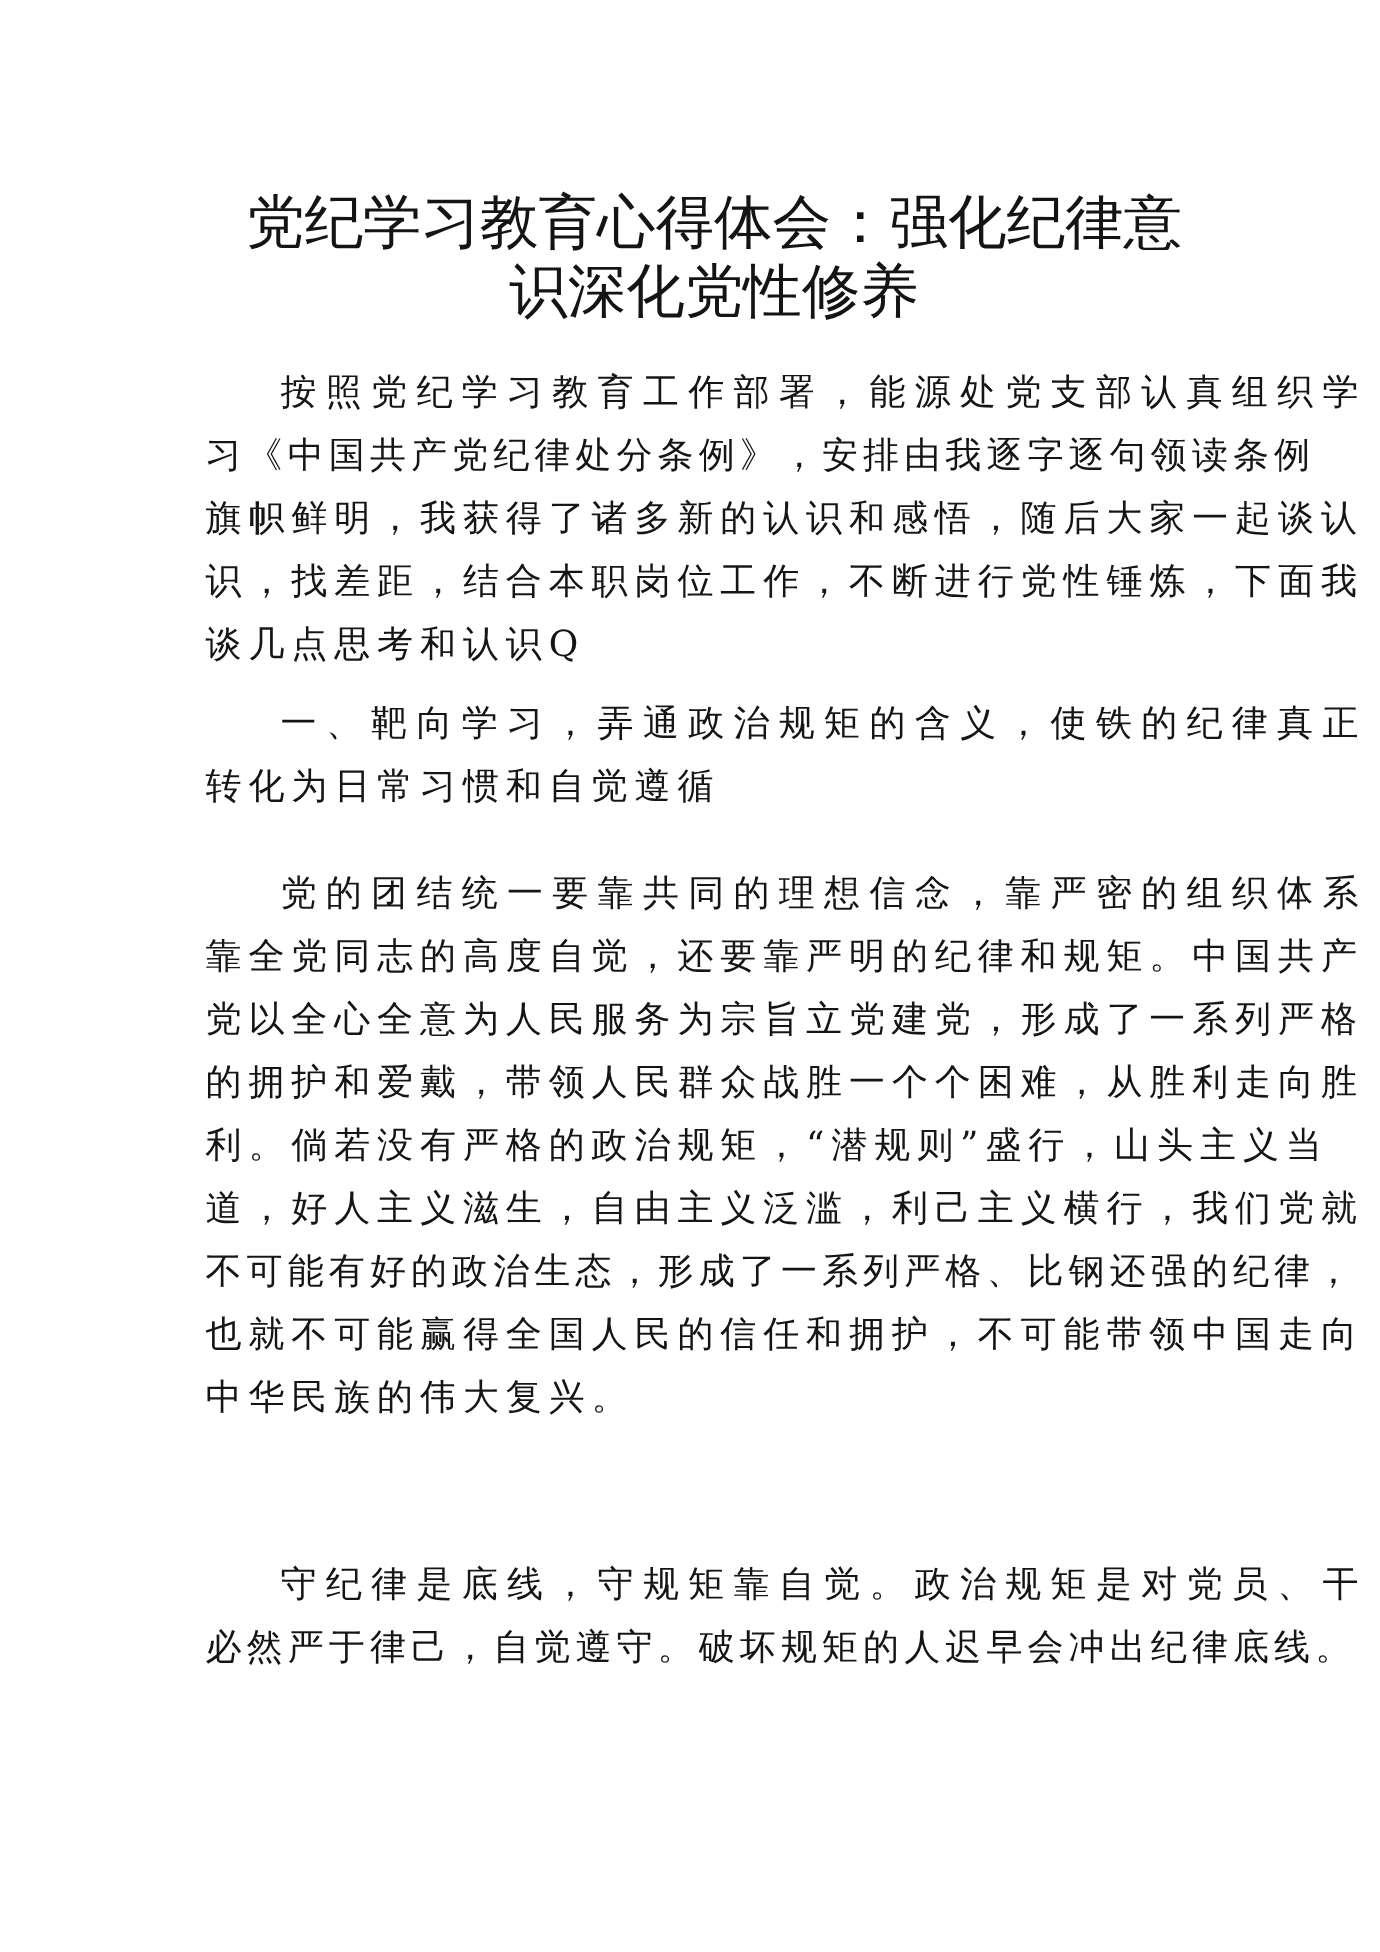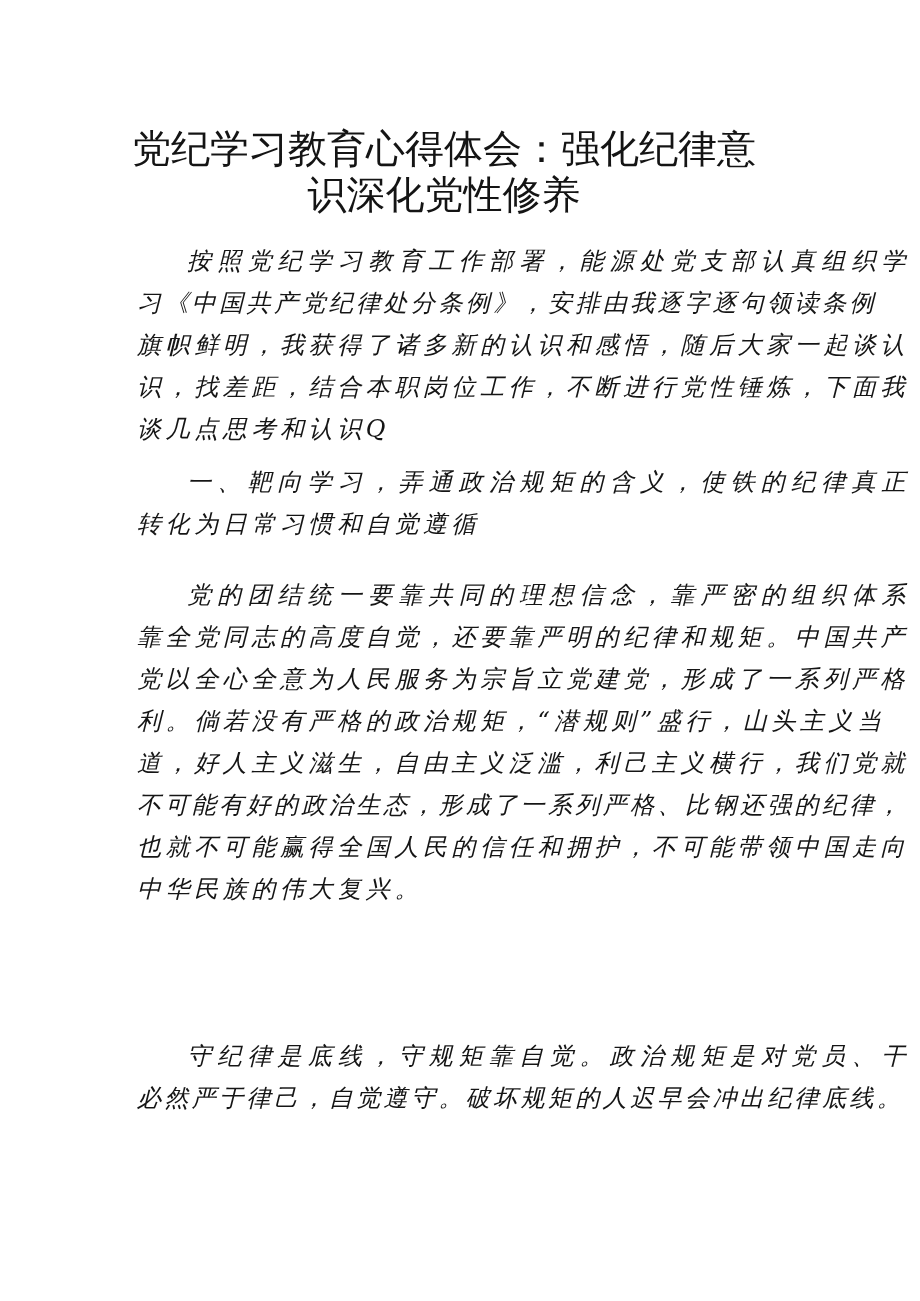--- a/index.html
+++ b/index.html
@@ -17,21 +17,21 @@
     }
     .page {
       position: absolute;
       left: 0; top: 0;
       width: 920px;
       height: 1301px;
       background: #ffffff;
     }
     .title {
       position: absolute;
-      left: 104px;
+      left: 136px;
       top: 126px;
       width: 680px;
       text-align: center;
       font-size: 39px;
       line-height: 46px;
       font-weight: normal;
       letter-spacing: 0px;
       margin: 0;
       color: #141414;
     }
@@ -42,21 +42,20 @@
       width: 660px;
     }
     .line {
       display: block;
       height: 42px;
       line-height: 42px;
       font-size: 24px;
       white-space: nowrap;
       letter-spacing: 6.2px;
       color: #151515;
-      font-style: italic;
     }
     .line.indent { padding-left: 50px; }
     .line.tight { letter-spacing: 4.6px; }
     .line.tighter { letter-spacing: 3.4px; }
   </style>
 </head>
 <body>
 
 <div class="page">
 
@@ -75,20 +74,21 @@
 
   <div class="body-block" style="top:461px;">
     <span class="line indent">一、靶向学习，弄通政治规矩的含义，使铁的纪律真正</span>
     <span class="line tight">转化为日常习惯和自觉遵循</span>
   </div>
 
   <div class="body-block" style="top:574px;">
     <span class="line indent">党的团结统一要靠共同的理想信念，靠严密的组织体系，</span>
     <span class="line tight">靠全党同志的高度自觉，还要靠严明的纪律和规矩。中国共产</span>
     <span class="line tight">党以全心全意为人民服务为宗旨立党建党，形成了一系列严格</span>
+    <span class="line tight">的拥护和爱戴，带领人民群众战胜一个个困难，从胜利走向胜</span>
     <span class="line tight">利。倘若没有严格的政治规矩，“潜规则”盛行，山头主义当</span>
     <span class="line tight">道，好人主义滋生，自由主义泛滥，利己主义横行，我们党就</span>
     <span class="line tighter">不可能有好的政治生态，形成了一系列严格、比钢还强的纪律，</span>
     <span class="line tight">也就不可能赢得全国人民的信任和拥护，不可能带领中国走向</span>
     <span class="line tight">中华民族的伟大复兴。</span>
   </div>
 
   <div class="body-block" style="top:1035px;">
     <span class="line indent">守纪律是底线，守规矩靠自觉。政治规矩是对党员、干</span>
     <span class="line tighter">必然严于律己，自觉遵守。破坏规矩的人迟早会冲出纪律底线。</span>

